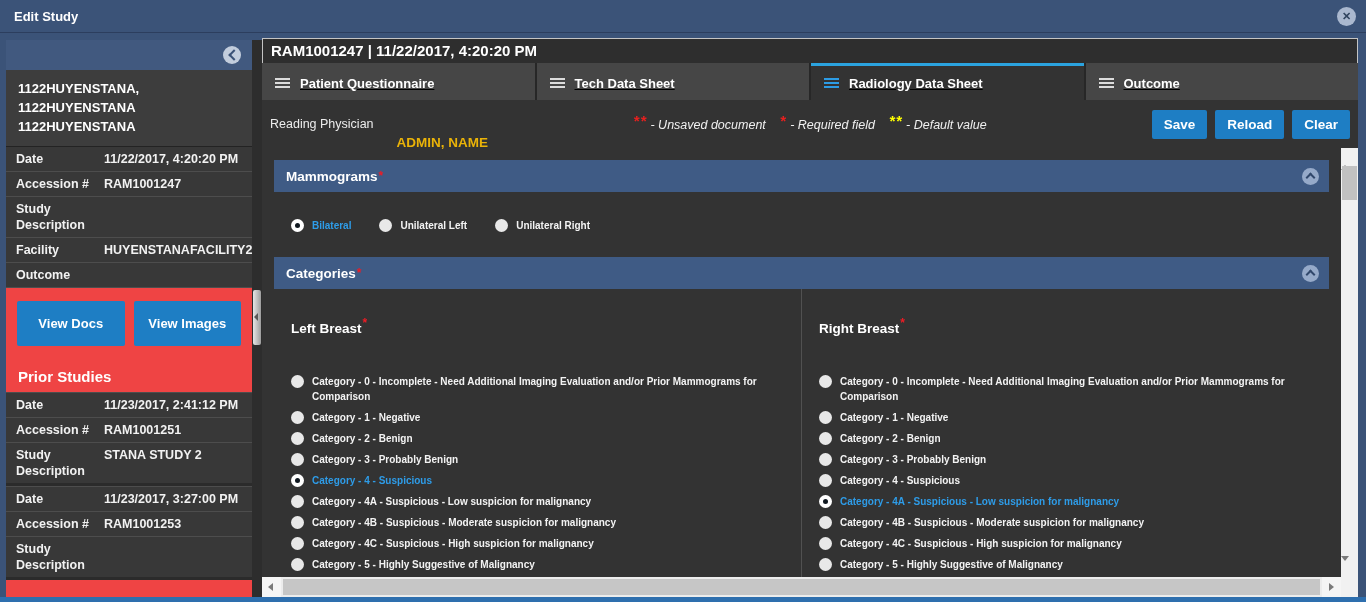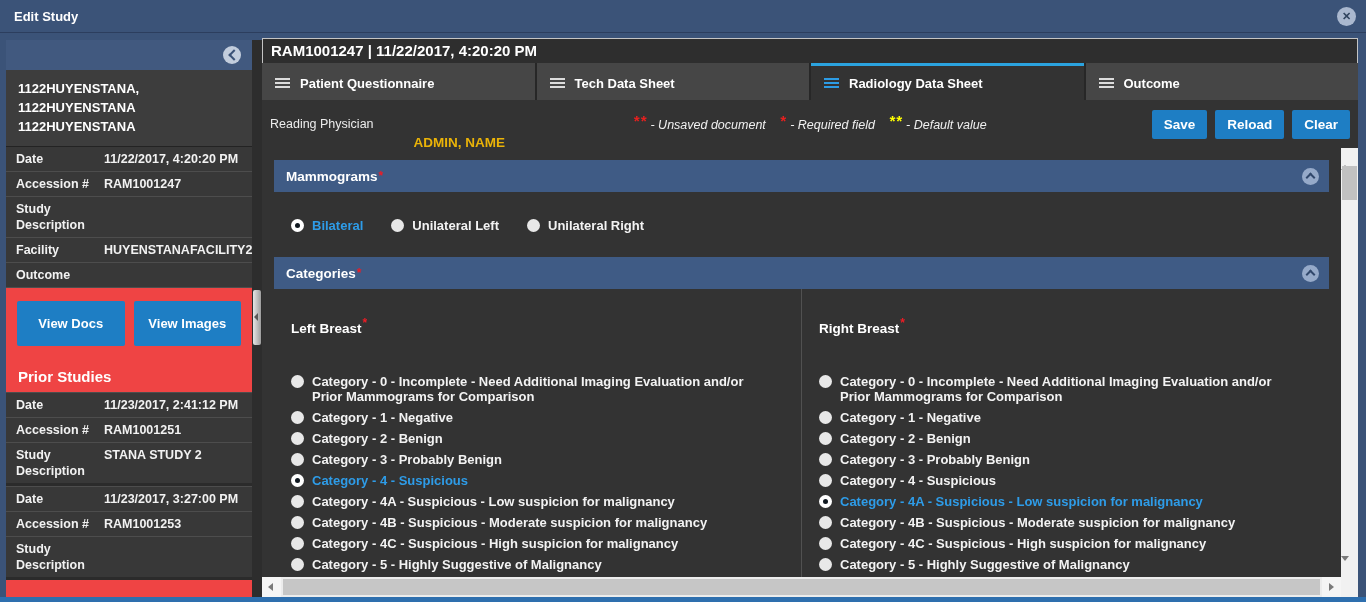--- a/index.html
+++ b/index.html
@@ -42,31 +42,31 @@
   .splitter-handle { position:absolute; top:250px; left:1px; width:8px; height:55px; border-radius:2px;
     background:linear-gradient(to right,#e6e6e6,#9d9d9d); cursor:col-resize; }
   .splitter-handle::after { content:''; position:absolute; top:23px; left:1px;
     border-top:4px solid transparent; border-bottom:4px solid transparent; border-right:4px solid #5a5a5a; }
 
   
   .main { position:absolute; left:262px; top:38px; right:8px; bottom:5px;
     background:#333; display:flex; flex-direction:column; }
   .ram-header { height:25px; flex:none; background:#2e2e2e; border:1px solid #c4c4c4; border-bottom:none;
     font-size:15px; font-weight:bold; color:#fff; line-height:23px; padding-left:8px; }
-  .tab-bar { height:37px; flex:none; display:flex; background:#272727; gap:2px; }
+  .tab-bar { height:37px; flex:none; display:flex; background:#272727; gap:2px;text-decoration:underline; }
   .tab { flex:1; background:#464646; display:flex; align-items:center; padding-left:13px; gap:10px;
     border-top:3px solid transparent; cursor:pointer; }
   .tab.active { background:#333; border-top-color:#2ba3df;text-align:center; }
   .tab-label { font-size:13px; font-weight:bold; color:#fff; }
   .hamburger { display:inline-block; }
   .hamburger i { display:block; width:15px; height:2px; background:#dcdcdc; margin:2px 0; }
   .tab.active .hamburger i { background:#2d9ce5; }
 
   .toolbar { height:48px; flex:none; position:relative; display:flex; align-items:center; padding:0 8px; }
-  .rp-label { font-size:12.5px; color:#ececec; margin-right:40px; }
+  .rp-label { font-size:12.5px; color:#ececec; margin-right:23px; }
   .rp-value { font-size:13.5px; font-weight:bold; color:#eab308;margin-top:36px; }
   .legend { position:absolute; left:0; right:0; text-align:center; font-style:italic; pointer-events:none; }
   .legend-item { margin:0 7px; color:#f0f0f0; font-size:12.5px; }
   .legend-sym { font-weight:bold; font-size:15px; position:relative; top:-3px; letter-spacing:1px; }
   .toolbar-buttons { margin-left:auto; display:flex; gap:8px; }
   .blue-btn { background:#1e7ec4; color:#fff; font-weight:bold; font-size:13.5px; border:none;
     padding:7px 12px; border-radius:2px; font-family:inherit; cursor:pointer; }
 
   .content { flex:1; position:relative; overflow:hidden; }
   .form-scroll { position:absolute; left:0; top:0; right:17px; bottom:20px; overflow:hidden;
@@ -80,21 +80,21 @@
   .chevron-btn::before { content:''; position:absolute; left:5px; top:6.5px; width:5px; height:5px;
     border-left:2px solid #31486b; border-top:2px solid #31486b; transform:rotate(45deg); }
 
   .lat-body { padding:26px 0 24px 17px; display:flex; gap:28px; }
   .radio-item { display:flex; align-items:flex-start; cursor:pointer; }
   .radio { width:13px; height:13px; border-radius:50%; background:#e8e8e8; margin-top:1px;
     flex:none; position:relative; }
   .radio.on { background:#fff; }
   .radio.on::after { content:''; position:absolute; left:4px; top:4px; width:5px; height:5px;
     border-radius:50%; background:#101820; }
-  .radio-label { margin-left:8px; font-size:13px; font-weight:bold; color:#f3f3f3;
+  .radio-label { margin-left:8px; font-size:10px; font-weight:bold; color:#f3f3f3;
     line-height:15px; max-width:480px; }
   .radio-item.sel .radio-label { color:#2e9ce8; }
 
   .cat-cols { display:flex; align-items:stretch; min-height:320px; }
   .cat-col { flex:1; padding:19px 24px 0 17px; min-width:0; }
   .cat-col:first-child { border-right:1px solid #515151; }
   .col-title { font-size:13.5px; font-weight:bold; color:#fff; margin:8px 0 38px; }
   .cat-col .radio-item { margin-bottom:6px; }
 
   

